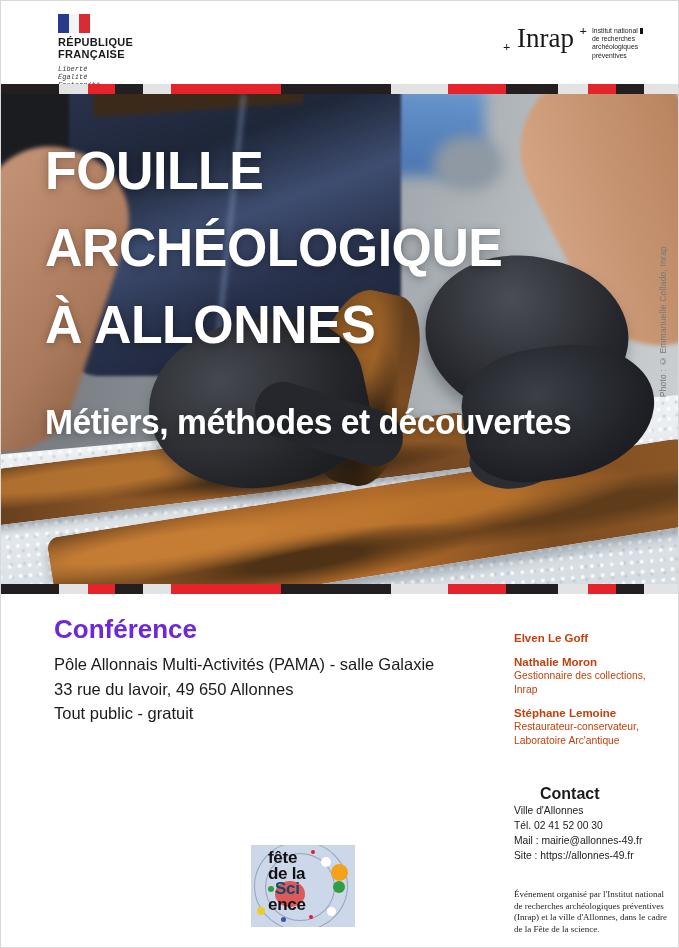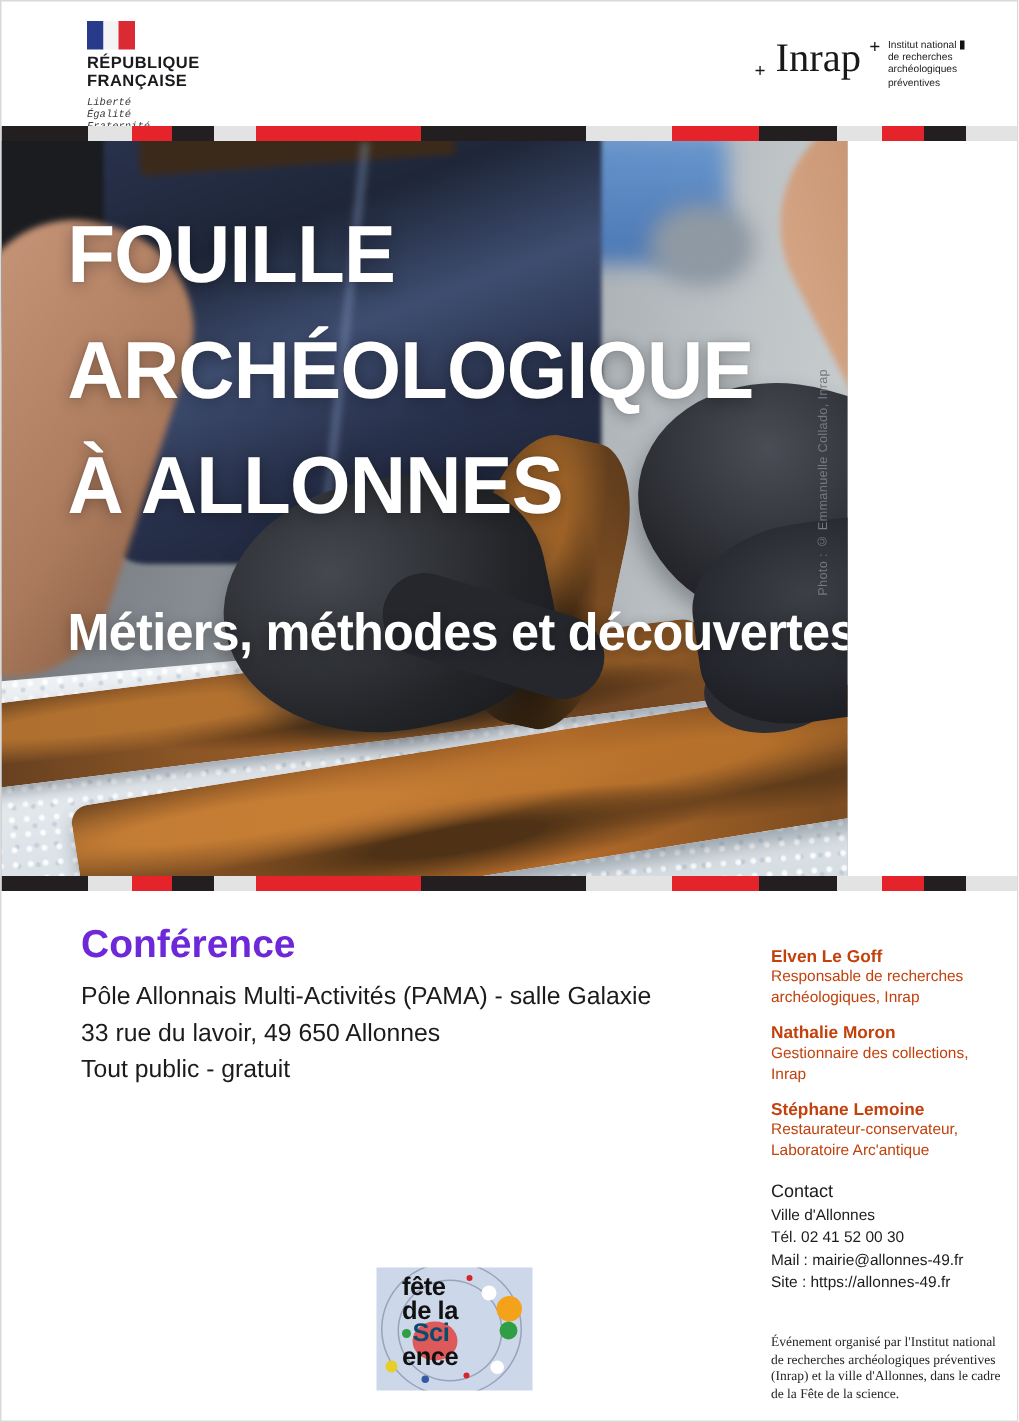--- a/index.html
+++ b/index.html
@@ -27,21 +27,21 @@
   .strip{position:absolute;left:0;width:679px;height:10px;
     background:linear-gradient(90deg,
       #231f20 0,#231f20 58px,#e3e3e3 58px,#e3e3e3 87px,#e5232b 87px,#e5232b 114px,
       #231f20 114px,#231f20 142px,#e3e3e3 142px,#e3e3e3 170px,#e5232b 170px,#e5232b 280px,
       #231f20 280px,#231f20 390px,#e3e3e3 390px,#e3e3e3 447px,#e5232b 447px,#e5232b 505px,
       #231f20 505px,#231f20 557px,#e3e3e3 557px,#e3e3e3 587px,#e5232b 587px,#e5232b 615px,
       #231f20 615px,#231f20 643px,#e3e3e3 643px,#e3e3e3 679px);}
   .strip.top{top:83px;} .strip.bottom{top:583px;}
 
   
-  .hero{position:absolute;left:0;top:93px;width:564px;height:490px;overflow:hidden;background:#9aa0a5;}
+  .hero{position:absolute;left:0;top:93px;width:679px;height:490px;overflow:hidden;background:#9aa0a5;}
   .hero *{position:absolute;}
   .ph-bg{inset:0;background:linear-gradient(100deg,#6e7277 0%,#878d93 30%,#a6acb1 58%,#c0c5c8 82%,#cdd1d4 100%);}
   .ph-dark-corner{left:-50px;top:-50px;width:150px;height:180px;background:#1a1c20;filter:blur(12px);transform:rotate(18deg);}
   .ph-cart{left:372px;top:-6px;width:112px;height:88px;background:linear-gradient(#5d92d2,#3a6cb2);filter:blur(7px);opacity:.85;border-radius:8px;}
   .ph-cart2{left:432px;top:42px;width:70px;height:55px;background:#8f99a3;filter:blur(7px);border-radius:50%;}
   .ph-jeans{left:68px;top:-18px;width:332px;height:300px;border-radius:0 0 36px 28px;filter:blur(1.5px);
     background:linear-gradient(160deg,#2b3450 0%,#1e2638 28%,#3e4d70 48%,#27304a 68%,#171d2e 100%);}
   .ph-belt{left:92px;top:-10px;width:210px;height:26px;background:#3b2a1a;transform:rotate(-4deg);filter:blur(2px);}
   .ph-seam{left:225px;top:0;width:6px;height:280px;background:rgba(140,160,200,.35);transform:rotate(6deg);filter:blur(2px);}
   .ph-arm-left{left:-48px;top:50px;width:150px;height:310px;border-radius:70px;transform:rotate(18deg);filter:blur(2px);
@@ -95,21 +95,21 @@
   .kicker{font-size:26px;font-weight:bold;color:#6d28d9;margin:0 0 9px 0;line-height:28px;}
   .datetime{font-size:20px;font-weight:bold;margin:0 0 7px 0;line-height:24px;}
   .ev-line{font-size:16.5px;line-height:24.5px;}
 
   .speakers{position:absolute;left:513px;top:631px;width:148px;color:#c2410c;}
   .speaker{margin-bottom:11px;}
   .speaker .nm{font-size:11.5px;font-weight:bold;line-height:13px;}
   .speaker .rl{font-size:10.3px;line-height:13.5px;}
 
   .contact{position:absolute;left:513px;top:786px;width:152px;color:#1b1b1d;}
-  .contact .hd{font-size:12px;font-weight:normal;line-height:14px;margin-bottom:2px;}
+  .contact .hd{font-size:16px;font-weight:bold;line-height:14px;margin-bottom:2px;margin-left:26px;}
   .contact .cl{font-size:10.3px;line-height:15px;}
 
   .footnote{position:absolute;left:513px;top:888px;width:158px;
     font-family:"Liberation Serif",serif;font-size:9px;line-height:11.5px;color:#26262a;}
 
   
   .logo-allonnes{position:absolute;left:56px;top:850px;width:168px;height:88px;}
   .logo-allonnes svg{position:absolute;left:0;top:0;}
   .la-text{position:absolute;left:46px;top:18px;font-family:"Liberation Serif",serif;font-size:25px;color:#2c2c2e;letter-spacing:.5px;}
   .la-rule{position:absolute;left:46px;top:49px;width:118px;height:1px;background:#6a6a6a;}
@@ -197,21 +197,20 @@
   <div class="event-block">
     <div class="kicker">Conférence</div>
     <div class="ev-line">Pôle Allonnais Multi-Activités (PAMA) - salle Galaxie</div>
     <div class="ev-line">33 rue du lavoir, 49 650 Allonnes</div>
     <div class="ev-line">Tout public - gratuit</div>
   </div>
 
   <div class="speakers">
     <div class="speaker">
       <div class="nm">Elven Le Goff</div>
-      <div class="rl">Responsable de recherches archéologiques, Inrap</div>
     </div>
     <div class="speaker">
       <div class="nm">Nathalie Moron</div>
       <div class="rl">Gestionnaire des collections, Inrap</div>
     </div>
     <div class="speaker">
       <div class="nm">Stéphane Lemoine</div>
       <div class="rl">Restaurateur-conservateur, Laboratoire Arc'antique</div>
     </div>
   </div>

